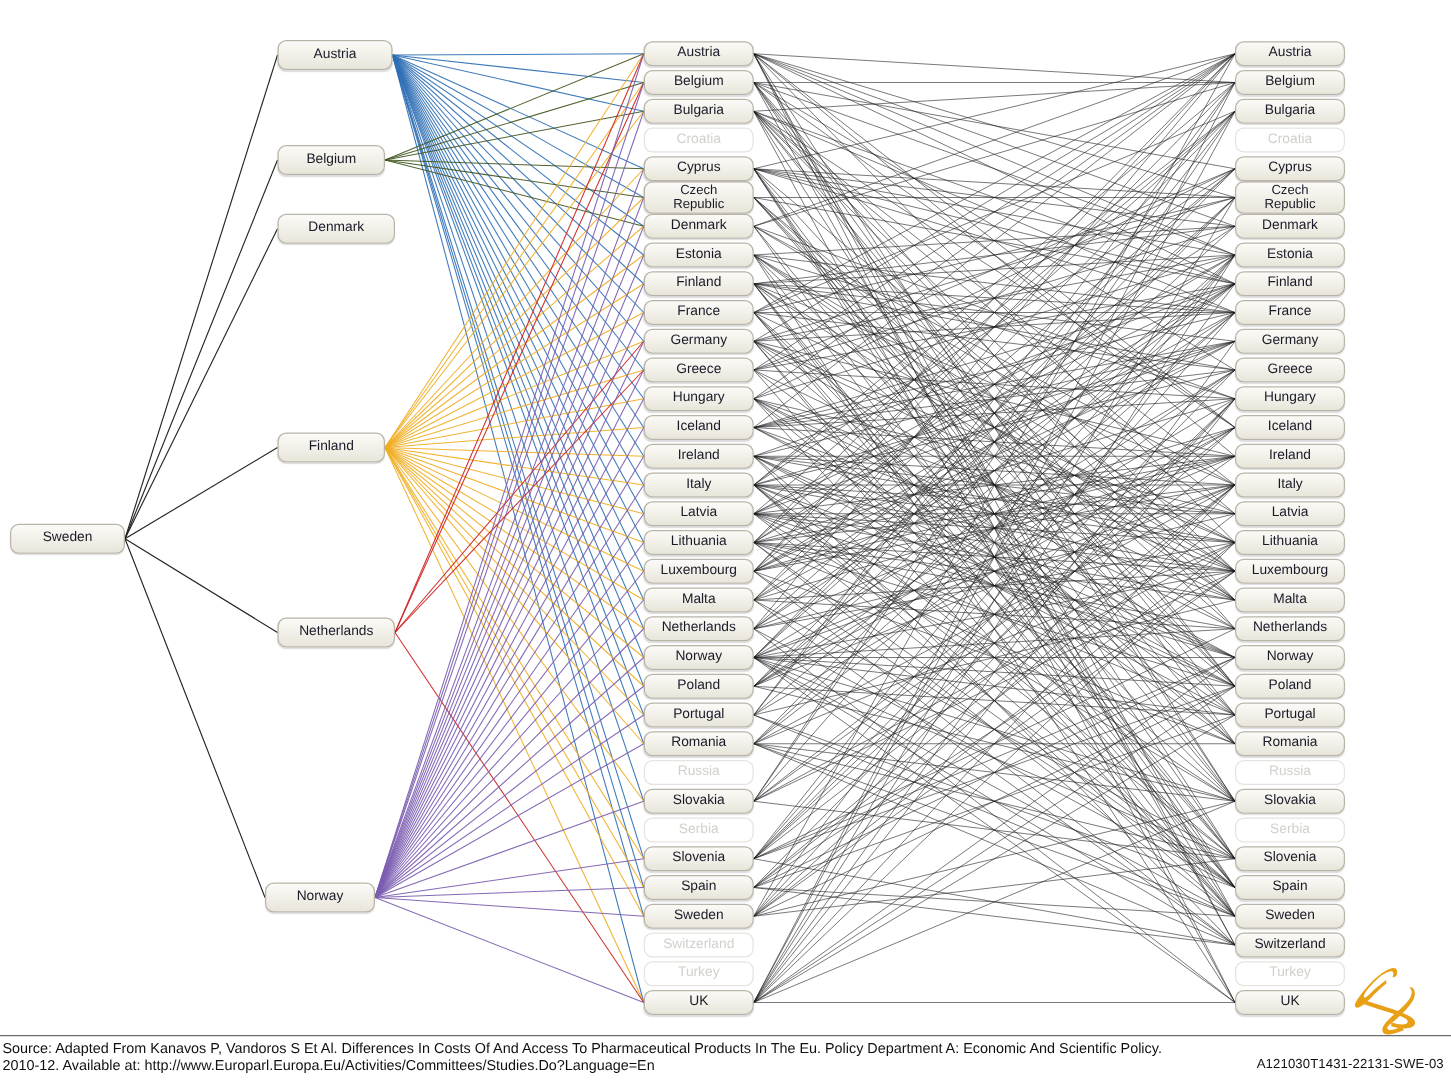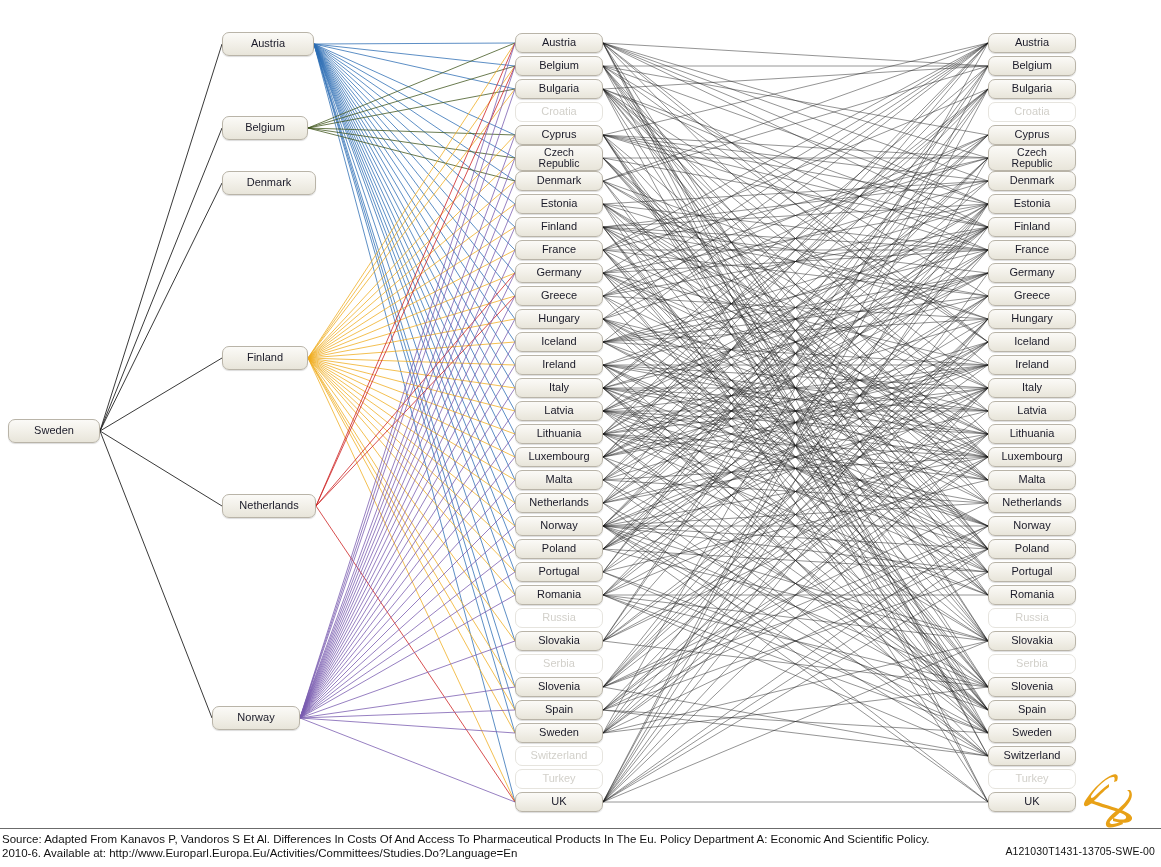--- a/index.html
+++ b/index.html
@@ -590,17 +590,17 @@
     <g fill="#e8a117">
       <path d="M34 3 C26 6 16 16 9 26 C6 30 5 33 7 34 C9 35 13 32 18 27 C23 22 28 17 31 15 L31 12 C28 14 22 19 18 23 C15 26 13 27 13 25 C13 23 17 18 22 13 C27 8 32 5 35 5 C37 5 37 7 36 10 L39 9 C41 4 39 1 34 3 Z"></path>
       <path d="M12 31 C18 33 30 37 40 40 C46 42 49 44 48 46 C47 48 42 48 35 46 L35 49 C45 52 53 51 54 47 C55 43 49 40 38 36 C29 33 19 30 13 28 Z"></path>
       <path d="M52 18 C54 20 55 24 52 29 C49 34 43 40 37 45 C33 48 31 50 32 51 C33 53 38 52 44 49 L45 52 C36 56 29 57 28 53 C27 49 32 44 39 38 C45 33 50 28 51 24 C52 21 51 19 49 18 Z"></path>
       <path d="M30 50 C34 51 41 53 46 54 C50 55 52 56 51 57 L30 57 Z" opacity="0.0"></path>
     </g>
   </svg>
 
   <div id="footer">
     <div id="footer-source">Source: Adapted From Kanavos P, Vandoros S Et Al. Differences In Costs Of And Access To Pharmaceutical Products In The Eu. Policy Department A: Economic And Scientific Policy.
-2010-6. Available at: http://www.Europarl.Europa.Eu/Activities/Committees/Studies.Do?Language=En</div>
-    <div id="footer-code">A121030T1431-13705-SWE-00</div>
+2010-12. Available at: http://www.Europarl.Europa.Eu/Activities/Committees/Studies.Do?Language=En</div>
+    <div id="footer-code">A121030T1431-22131-SWE-03</div>
   </div>
 
 </div>
 
 </body></html>

